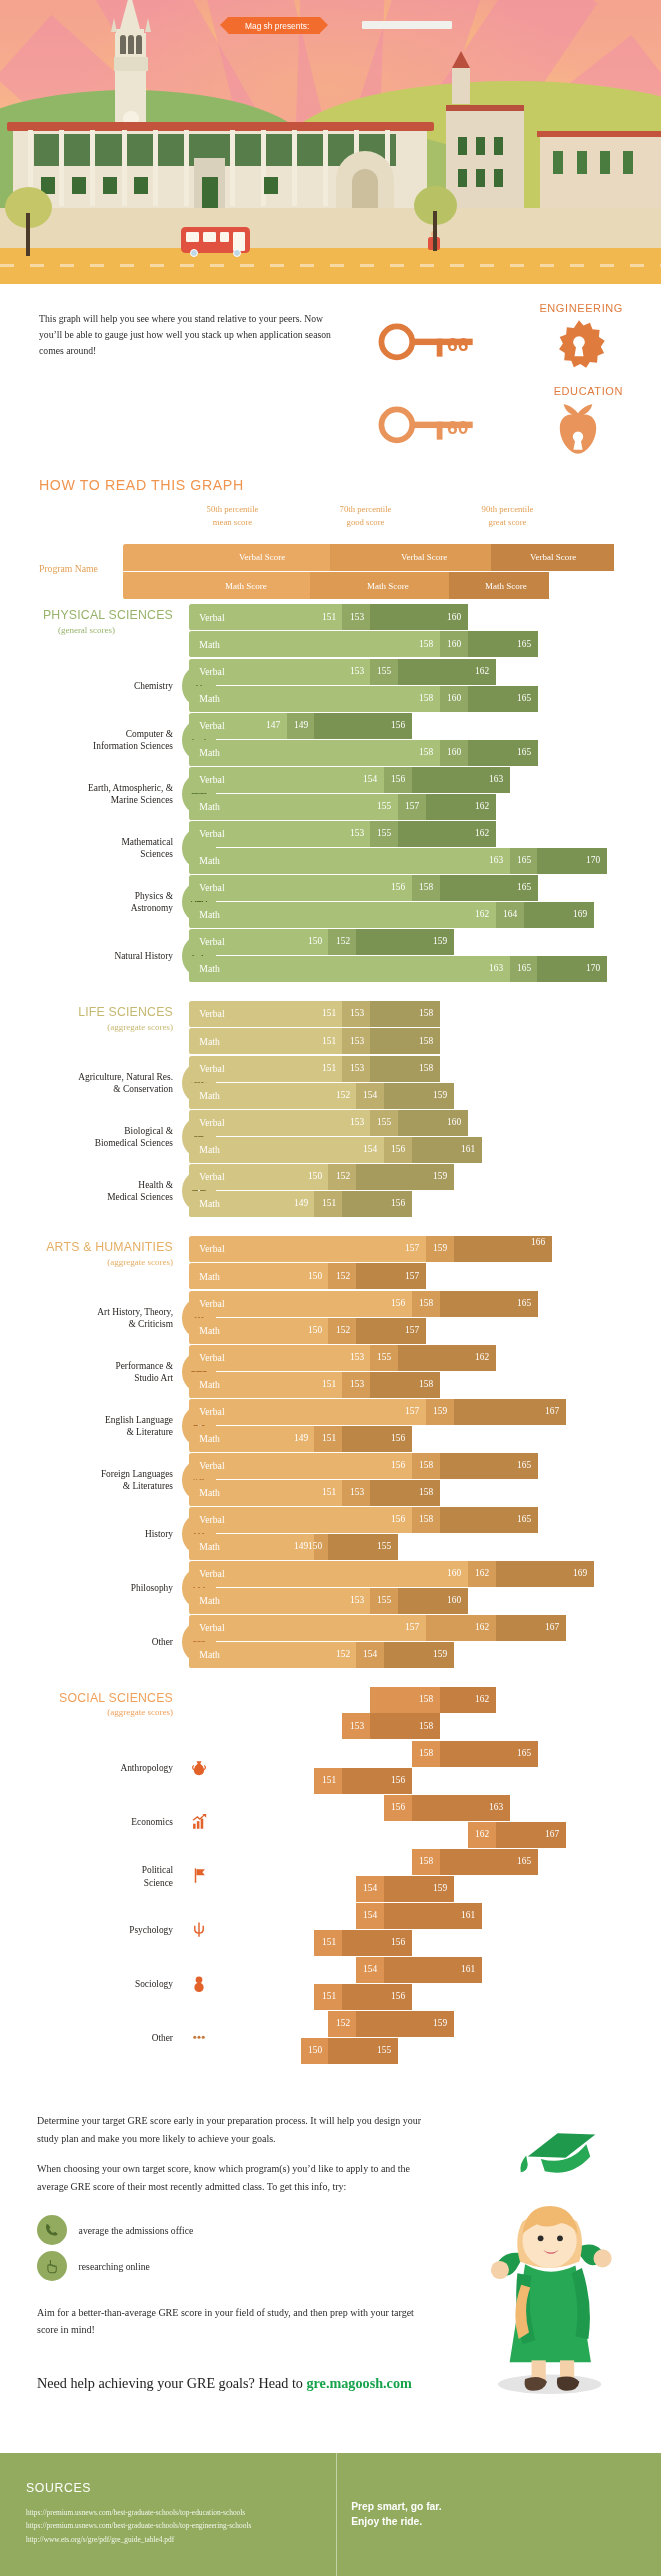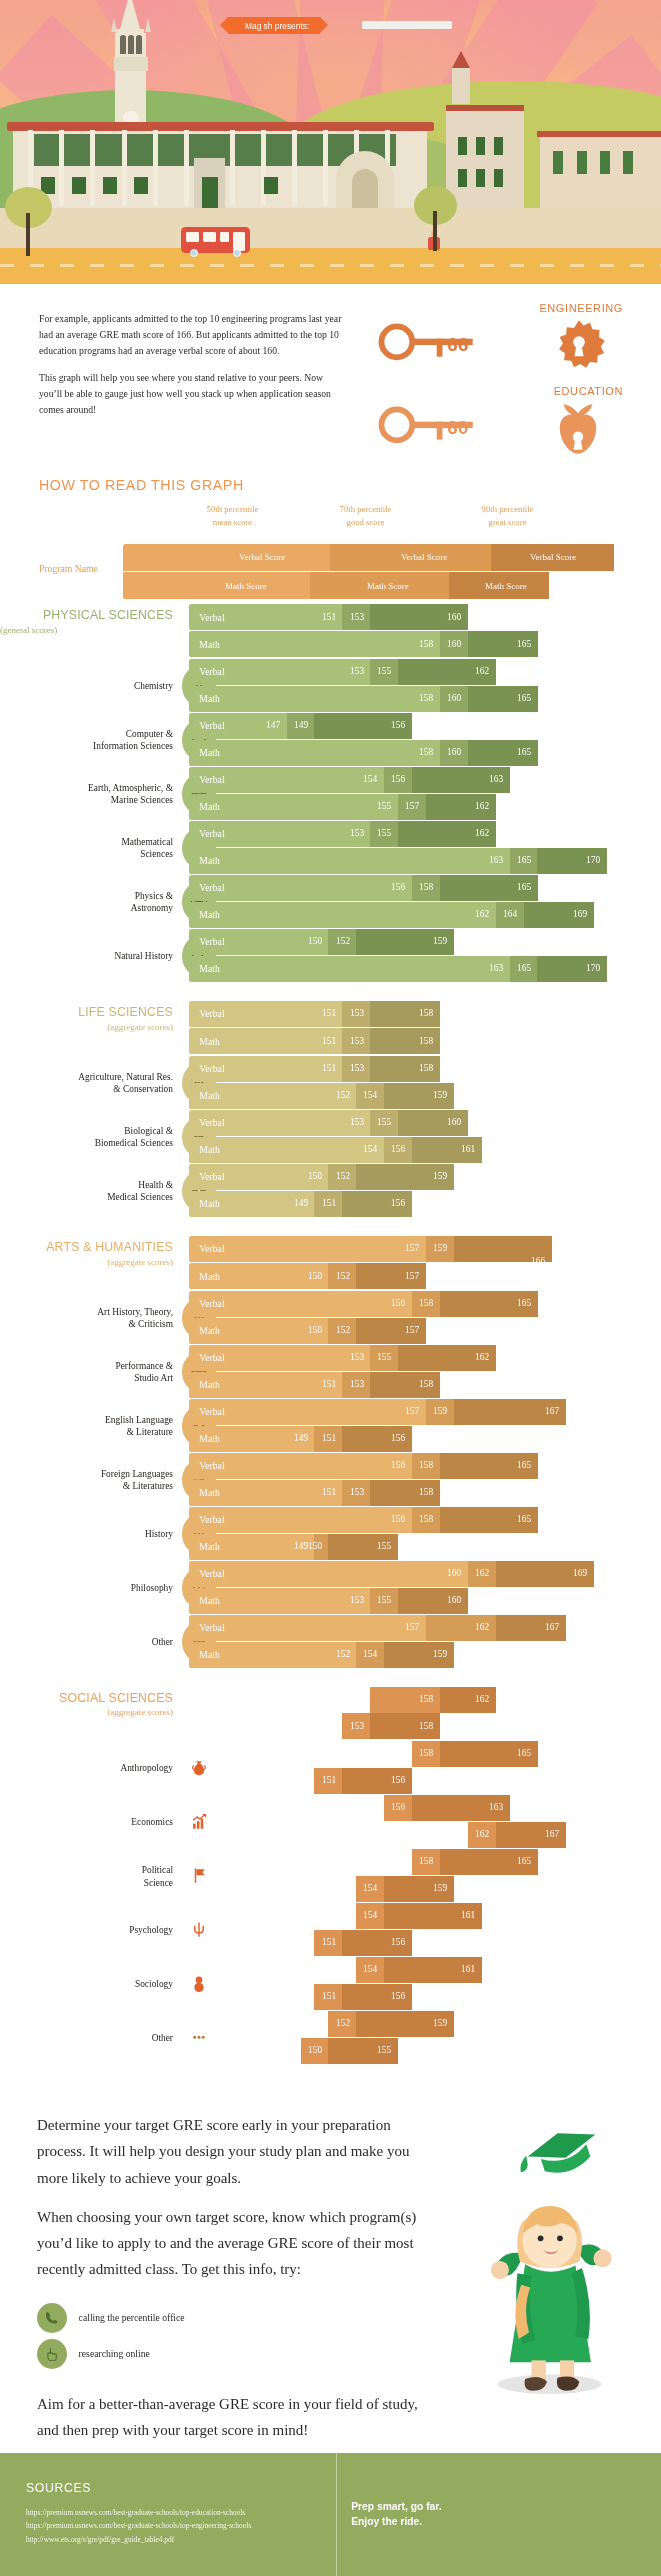--- a/index.html
+++ b/index.html
@@ -81,21 +81,21 @@
      line-height:1.3; color:#231f1c; top:50%; transform:translateY(-50%); }
   .rowIcon { position:absolute; left:182px; top:50%; transform:translateY(-50%);
      width:34px; height:40px; border-radius:50%; display:flex; align-items:center; justify-content:center; }
   .bars { position:absolute; left:189px; top:0; right:0; height:54px; }
   .seg { position:absolute; height:26px; }
   .segLbl { position:absolute; color:#fff; font-size:9.4px; top:7.1px; }
   .barType { position:absolute; left:10.3px; top:7.1px; color:#fff; font-size:9.7px; }
 
   
   .advice { position:relative; height:362px; padding:39px 0 0 37px; }
-  .advice p { width:388px; font-size:15px; line-height:1.75; color:#2b2b2b; margin-bottom:13px; }
+  .advice p { width:388px; font-size:10px; line-height:1.75; color:#2b2b2b; margin-bottom:13px; }
   .tips { margin-top:17px; }
   .tip { position:relative; height:36px; display:flex; align-items:center; }
   .tipIcon { width:30px; height:30px; border-radius:50%; background:#93ab5f;
     display:flex; align-items:center; justify-content:center; margin-right:11.6px; }
   .tipTxt { font-size:9.7px; color:#2b2b2b; }
   .cta { margin-top:36px; font-size:14.2px; color:#222; }
   .cta b { color:#16a34a; }
   .grad { position:absolute; right:22px; top:58px; width:213px; height:278px; }
 
   
@@ -227,21 +227,20 @@
 
     <div class="ribbonTail"></div>
     <div class="ribbon">
       <span>Mag  sh presents:</span>
     </div>
   </div>
 
 
   <div class="intro">
     <div class="introText">
-      <p>For example, applicants admitted to the top 10 engineering programs last year had an average GRE math score of 166. But applicants admitted to the top 10 education programs had an average verbal score of about 160.</p>
       <p>This graph will help you see where you stand relative to your peers. Now you’ll be able to gauge just how well you stack up when application season comes around!</p>
     </div>
 
     <div class="keys">
       <div class="keyRow">
         <div class="keyLabel">ENGINEERING</div>
         <svg class="keyGraphic" width="149" height="45" viewBox="0 0 230 70">
           <circle cx="30" cy="34" r="24" fill="none" stroke="#e07b3e" stroke-width="9"></circle>
           <rect x="52" y="29" width="96" height="10" fill="#e07b3e"></rect>
           <rect x="92" y="29" width="9" height="28" fill="#e07b3e"></rect>
@@ -302,21 +301,21 @@
       <div class="legTxt" style="left:186px;top:37px;">Math Score</div>
       <div class="legTxt" style="left:328px;top:37px;">Math Score</div>
       <div class="legTxt" style="left:446px;top:37px;">Math Score</div>
     </div>
   </div>
 
   <div class="chart" id="chart-root">
       <div class="group">
         <div class="row" style="height: 65px;">
           <div class="grpTitle" style="position: absolute; left: 0px; width: 173px; text-align: right; top: 14.2px; color: rgb(151, 179, 107); font-family: &quot;Liberation Sans&quot;, sans-serif; font-size: 12.3px; letter-spacing: 0.2px;">PHYSICAL SCIENCES</div>
-          <div style="position: absolute; left: 0px; width: 173px; text-align: left; top: 31px; color: rgb(151, 179, 107); font-size: 9px;">(general scores)</div>
+          <div style="position: absolute; left: 0px; width: 173px; text-align: center; top: 31px; color: rgb(151, 179, 107); font-size: 9px;">(general scores)</div>
           <div class="bars" style="height: 65px;">
             <div class="seg" style="left: 0px; width: 153px; top: 10.3px; background: rgb(168, 192, 119); z-index: 1; border-radius: 2.6px 0px 0px 2.6px;"></div>
             <div class="seg" style="left: 153px; width: 28px; top: 10.3px; background: rgb(144, 168, 100); z-index: 2;"></div>
             <div class="seg" style="left: 181px; width: 98px; top: 10.3px; background: rgb(123, 147, 82); z-index: 3;"></div>
             <div class="barType" style="top: 17.5px; z-index: 9;">Verbal</div>
             <div class="segLbl" style="left: 133px; top: 17.5px; z-index: 9;">151</div>
             <div class="segLbl" style="left: 161px; top: 17.5px; z-index: 9;">153</div>
             <div class="segLbl" style="left: 258px; top: 17.5px; z-index: 9;">160</div>
             <div class="seg" style="left: 0px; width: 251px; top: 37px; background: rgb(168, 192, 119); z-index: 1; border-radius: 2.6px 0px 0px 2.6px;"></div>
             <div class="seg" style="left: 251px; width: 28px; top: 37px; background: rgb(144, 168, 100); z-index: 2;"></div>
@@ -583,21 +582,21 @@
         <div class="row" style="height: 65px;">
           <div class="grpTitle" style="position: absolute; left: 0px; width: 173px; text-align: right; top: 14.2px; color: rgb(229, 174, 99); font-family: &quot;Liberation Sans&quot;, sans-serif; font-size: 12.3px; letter-spacing: 0.2px;">ARTS &amp; HUMANITIES</div>
           <div style="position: absolute; left: 0px; width: 173px; text-align: right; top: 31px; color: rgb(229, 174, 99); font-size: 9px;">(aggregate scores)</div>
           <div class="bars" style="height: 65px;">
             <div class="seg" style="left: 0px; width: 237px; top: 10.3px; background: rgb(232, 179, 109); z-index: 1; border-radius: 2.6px 0px 0px 2.6px;"></div>
             <div class="seg" style="left: 237px; width: 28px; top: 10.3px; background: rgb(212, 156, 87); z-index: 2;"></div>
             <div class="seg" style="left: 265px; width: 98px; top: 10.3px; background: rgb(188, 135, 70); z-index: 3;"></div>
             <div class="barType" style="top: 17.5px; z-index: 9;">Verbal</div>
             <div class="segLbl" style="left: 216px; top: 17.5px; z-index: 9;">157</div>
             <div class="segLbl" style="left: 244px; top: 17.5px; z-index: 9;">159</div>
-            <div class="segLbl" style="left: 342px; top: 30px; z-index: 9;">166</div>
+            <div class="segLbl" style="left: 342px; top: 11px; z-index: 9;">166</div>
             <div class="seg" style="left: 0px; width: 139px; top: 37px; background: rgb(232, 179, 109); z-index: 1; border-radius: 2.6px 0px 0px 2.6px;"></div>
             <div class="seg" style="left: 139px; width: 28px; top: 37px; background: rgb(212, 156, 87); z-index: 2;"></div>
             <div class="seg" style="left: 167px; width: 70px; top: 37px; background: rgb(188, 135, 70); z-index: 3;"></div>
             <div class="barType" style="top: 45px; z-index: 9;">Math</div>
             <div class="segLbl" style="left: 119px; top: 45px; z-index: 9;">150</div>
             <div class="segLbl" style="left: 147px; top: 45px; z-index: 9;">152</div>
             <div class="segLbl" style="left: 216px; top: 45px; z-index: 9;">157</div>
           </div>
         </div>
         <div class="row">
@@ -965,21 +964,21 @@
   <div class="advice">
     <p>Determine your target GRE score early in your preparation process. It will help you design your study plan and make you more likely to achieve your goals.</p>
     <p>When choosing your own target score, know which program(s) you’d like to apply to and the average GRE score of their most recently admitted class. To get this info, try:</p>
     <div class="tips">
       <div class="tip">
         <div class="tipIcon">
           <svg width="15.5" height="15.5" viewBox="0 0 24 24">
               <path fill="#4f6b2d" d="M6 3c-2 0-3 2-3 4 0 8 6 14 14 14 2 0 4-1 4-3l-4-3-3 2c-2-1-5-4-6-6l2-3z"></path>
             </svg>
         </div>
-        <div class="tipTxt">calling the percentile office</div>
+        <div class="tipTxt">average the admissions office</div>
       </div>
       <div class="tip">
         <div class="tipIcon">
           <svg width="15.5" height="15.5" viewBox="0 0 24 24">
               <path fill="none" stroke="#4f6b2d" stroke-width="1.6" d="M10 3v9M10 12c0-2 3-2 3 0v1c0-2 3-2 3 0v1c0-2 3-2 3 0v4c0 3-2 5-5 5h-3c-3 0-5-3-5-6v-5c0-2 3-2 3 0"></path>
             </svg>
         </div>
         <div class="tipTxt">researching online</div>
       </div>
     </div>

